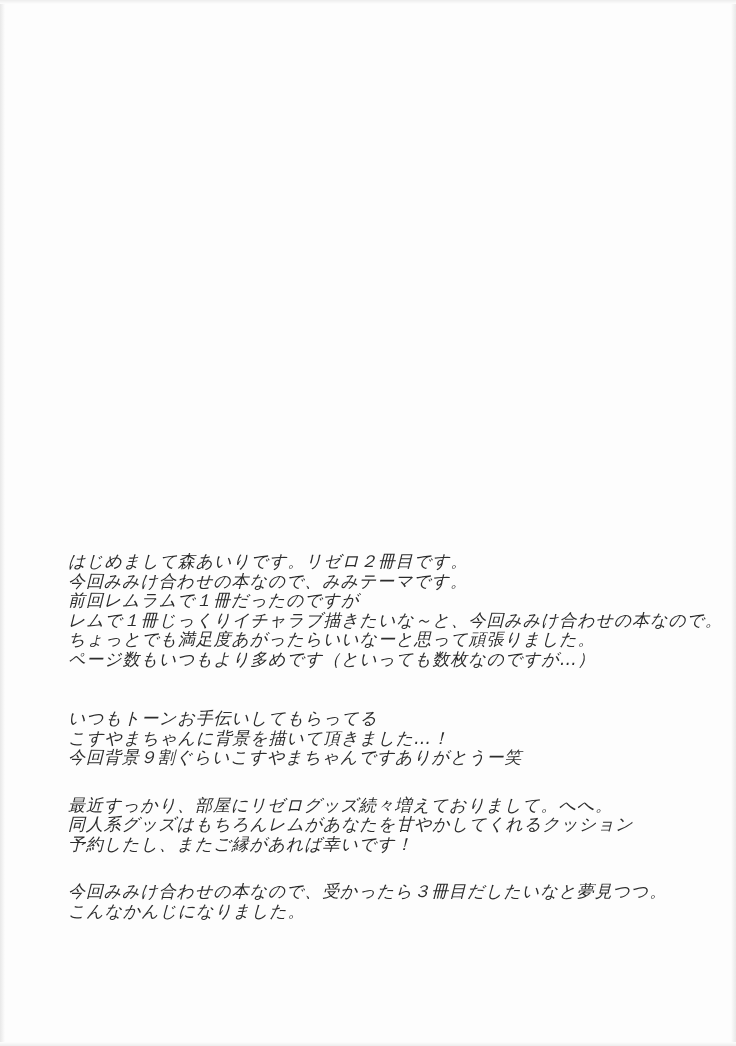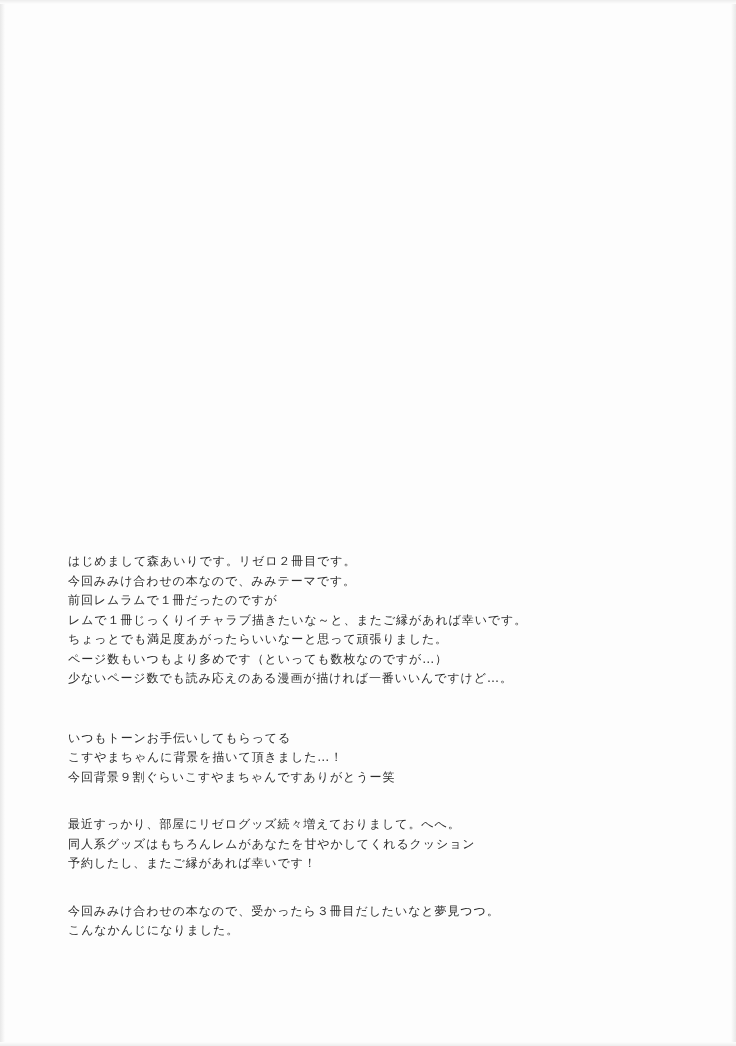--- a/index.html
+++ b/index.html
@@ -53,25 +53,26 @@
     width: 600px;
   }
   .para {
     margin: 0 0 0 0;
   }
   .para + .para {
     margin-top: 24px;
   }
   .line {
     font-family: "DejaVu Sans", sans-serif;
-    font-size: 12px;
+    font-size: 17px;
     line-height: 19.5px;
     letter-spacing: 0.9px;
     color: #2c2c2c;
     white-space: pre;
+    font-style: italic;
   }
   .para.gap-l {
     margin-top: 40px;
   }
   .para.gap-xl {
     margin-top: 28px;
   }
 </style>
 </head>
 <body>
@@ -81,24 +82,23 @@
   <div class="page-edge-right"></div>
   <div class="page-edge-top"></div>
   <div class="page-edge-bottom"></div>
 
   <div class="afterword">
 
     <div class="para">
       <div class="line">はじめまして森あいりです。リゼロ２冊目です。</div>
       <div class="line">今回みみけ合わせの本なので、みみテーマです。</div>
       <div class="line">前回レムラムで１冊だったのですが</div>
-      <div class="line">レムで１冊じっくりイチャラブ描きたいな～と、またご縁があれば幸いです。</div>
+      <div class="line">レムで１冊じっくりイチャラブ描きたいな～と、今回みみけ合わせの本なので。</div>
       <div class="line">ちょっとでも満足度あがったらいいなーと思って頑張りました。</div>
       <div class="line">ページ数もいつもより多めです（といっても数枚なのですが…）</div>
-      <div class="line">少ないページ数でも読み応えのある漫画が描ければ一番いいんですけど…。</div>
     </div>
 
     <div class="para gap-l">
       <div class="line">いつもトーンお手伝いしてもらってる</div>
       <div class="line">こすやまちゃんに背景を描いて頂きました…！</div>
       <div class="line">今回背景９割ぐらいこすやまちゃんですありがとうー笑</div>
     </div>
 
     <div class="para gap-xl">
       <div class="line">最近すっかり、部屋にリゼログッズ続々増えておりまして。へへ。</div>

